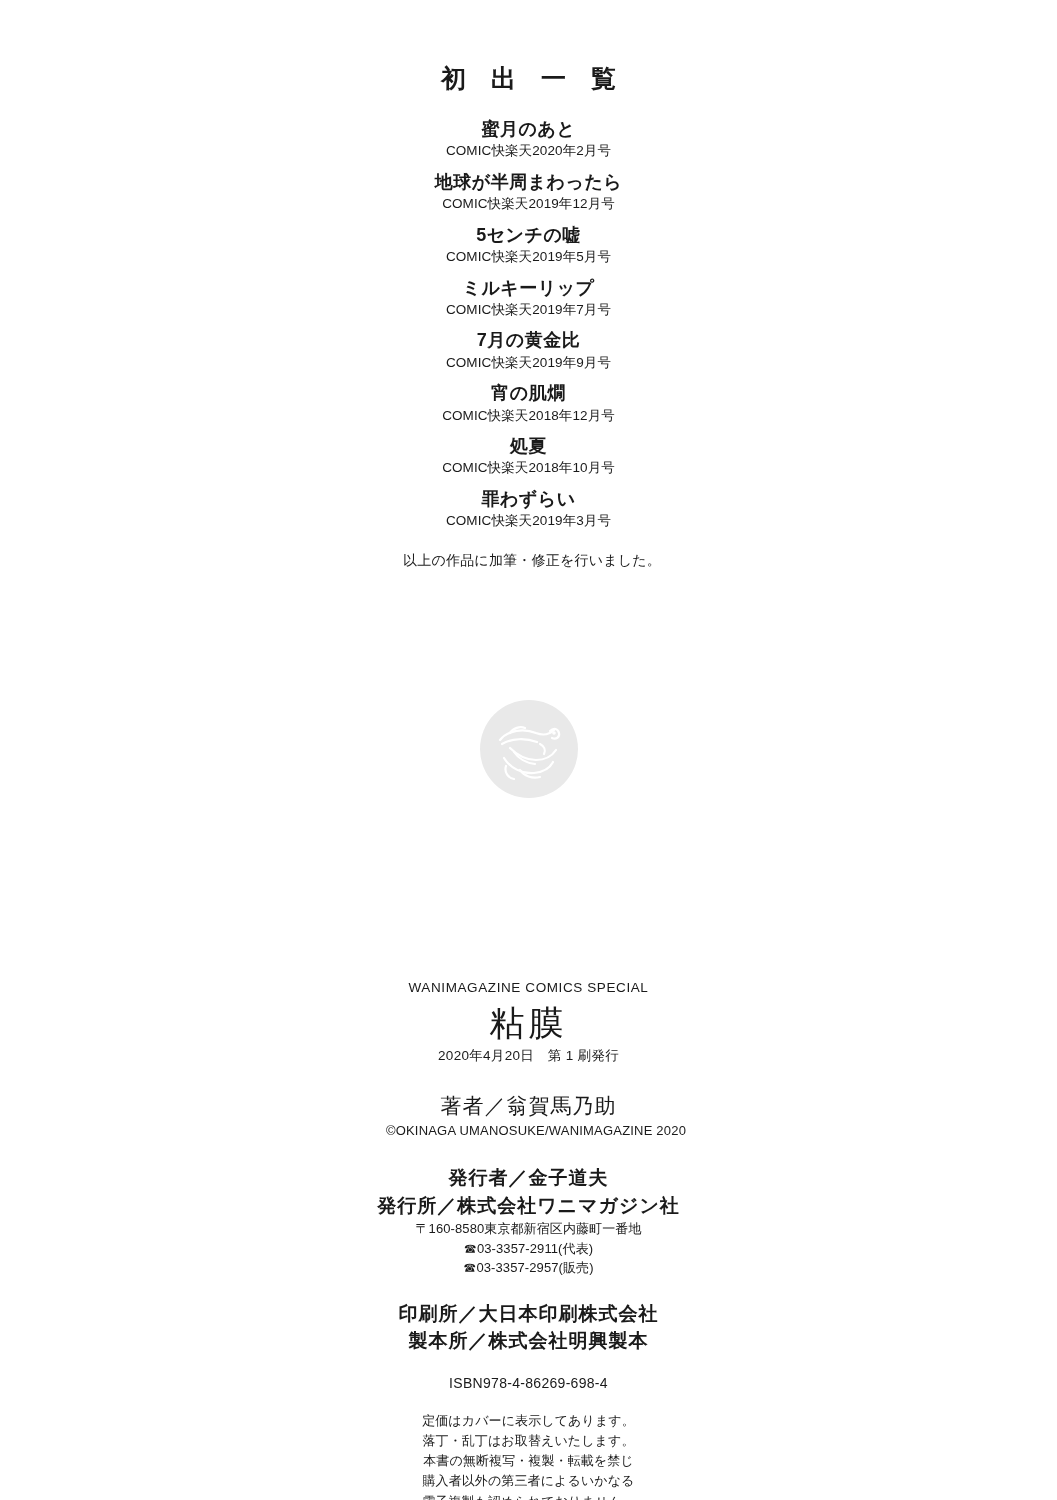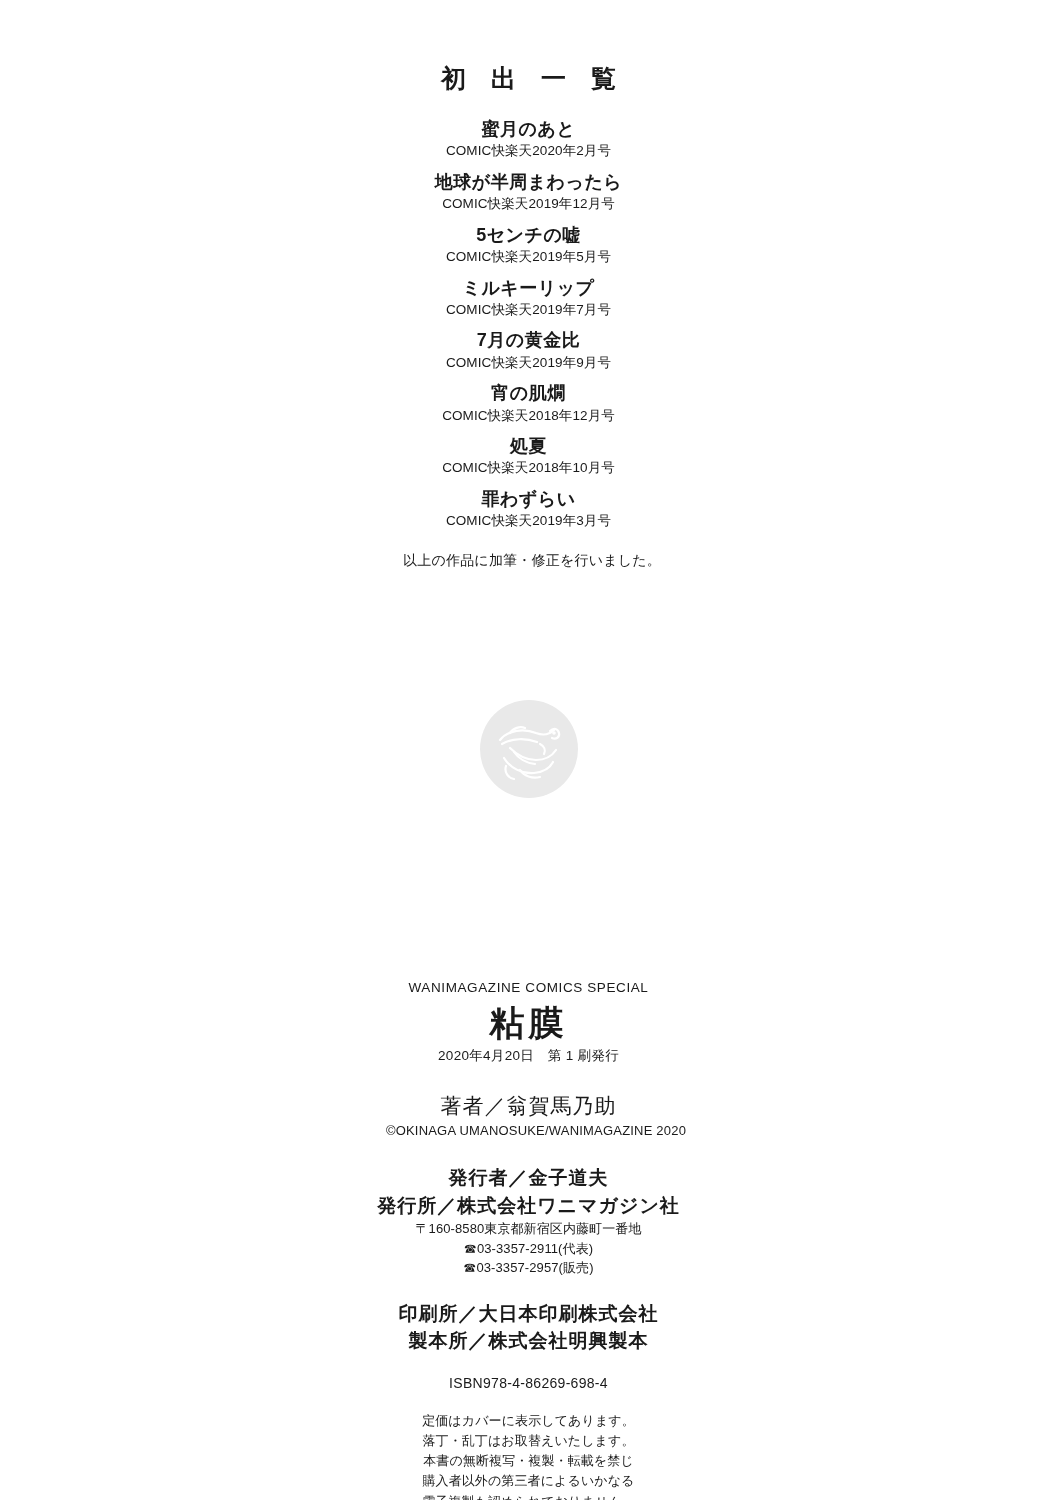--- a/index.html
+++ b/index.html
@@ -85,21 +85,21 @@
     width: 1057px;
     text-align: center;
   }
   .colophon-series {
     font-size: 13.5px;
     letter-spacing: 0.6px;
     margin-bottom: 8px;
   }
   .colophon-title {
     font-size: 35px;
-    font-weight: bold;
+    font-weight: normal;
     letter-spacing: 4px;
     line-height: 1.15;
     margin: 0;
   }
   .colophon-date {
     font-size: 13.5px;
     margin-top: 4px;
     letter-spacing: 0.3px;
   }
   .colophon-gap-1 { height: 27px; }

